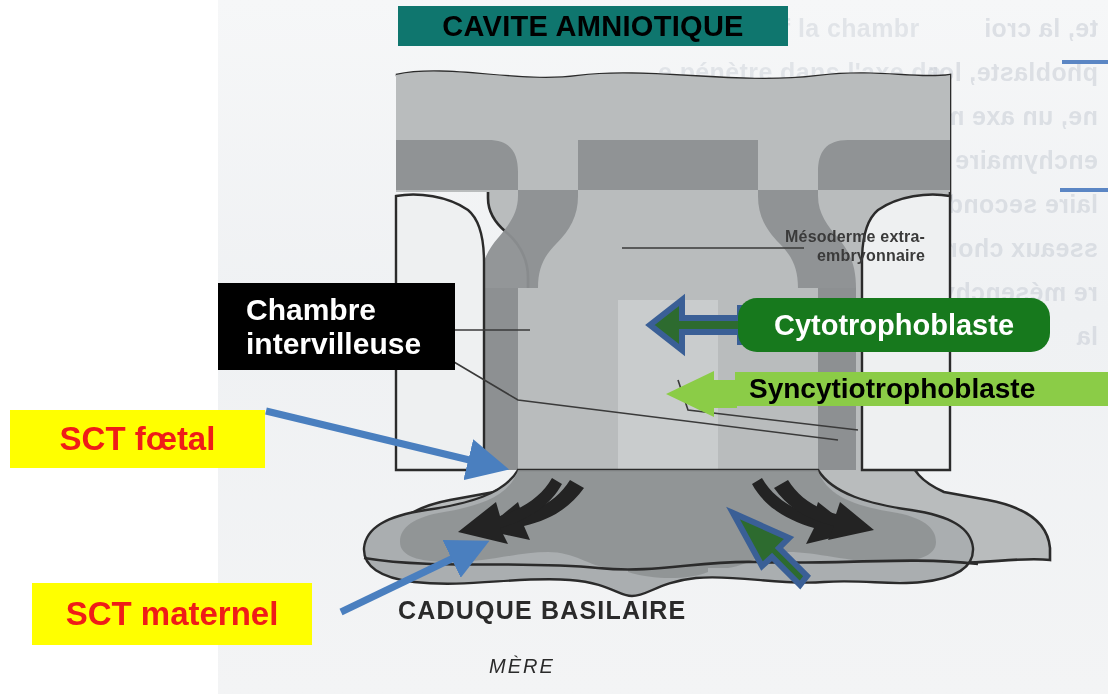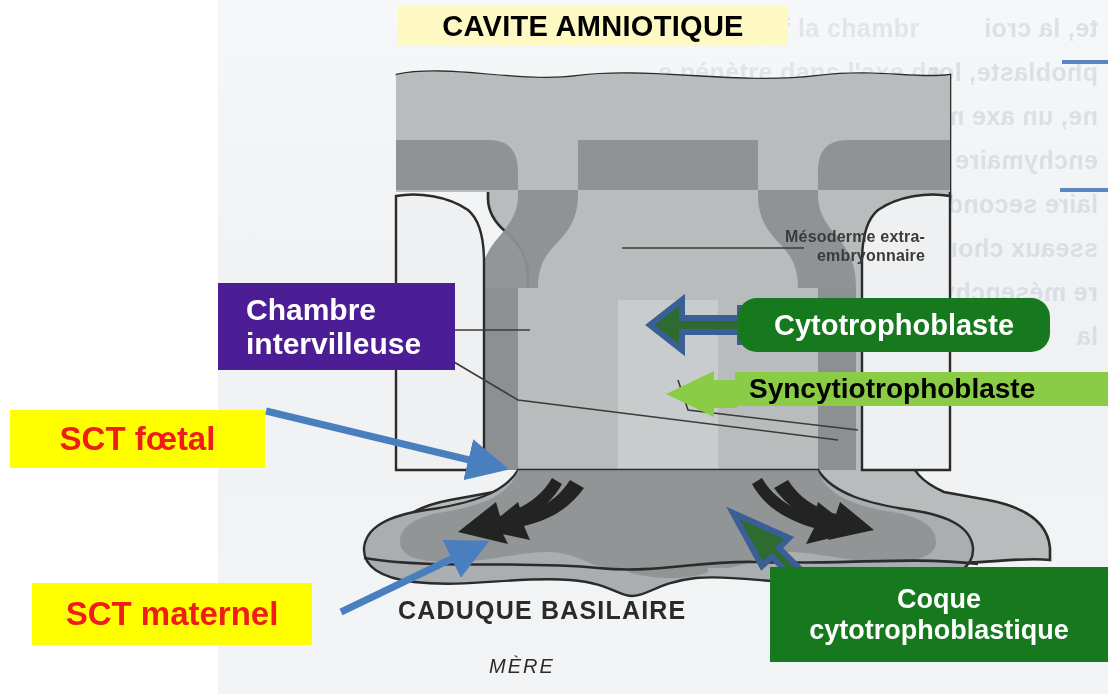--- a/index.html
+++ b/index.html
@@ -58,30 +58,30 @@
   .label{
     position:absolute;
     font-weight:bold;
     line-height:1.12;
     box-sizing:border-box;
     white-space:pre-line;
   }
   .lbl-title{
     left:398px; top:6px;
     width:390px; height:40px;
-    background:#fef9c3;
+    background:#0f766e;
     color:#000000;
     font-size:29px;
     display:flex; align-items:center; justify-content:center;
     letter-spacing:.3px;
   }
   .lbl-red{
     left:218px; top:283px;
     width:237px; height:87px;
-    background:#4c1d95;
+    background:#000000;
     color:#ffffff;
     font-size:30px;
     padding:10px 0 12px 28px;
   }
   .lbl-yellow1{
     left:10px; top:382px;
     width:255px; height:58px;
     background:#ffff00;
     color:#ef1c18;
     font-size:33px;
@@ -326,18 +326,14 @@
 intervilleuse</div>
 
   <div class="label lbl-yellow1">SCT fœtal</div>
 
   <div class="label lbl-yellow2">SCT maternel</div>
 
   <div class="label lbl-green-dark1">Cytotrophoblaste</div>
 
   <div class="label lbl-green-light">Syncytiotrophoblaste</div>
 
-  <div class="label lbl-green-dark2">
-    <span>Coque</span>
-    <span>cytotrophoblastique</span>
-  </div>
 
 </div>
 
 </body></html>

